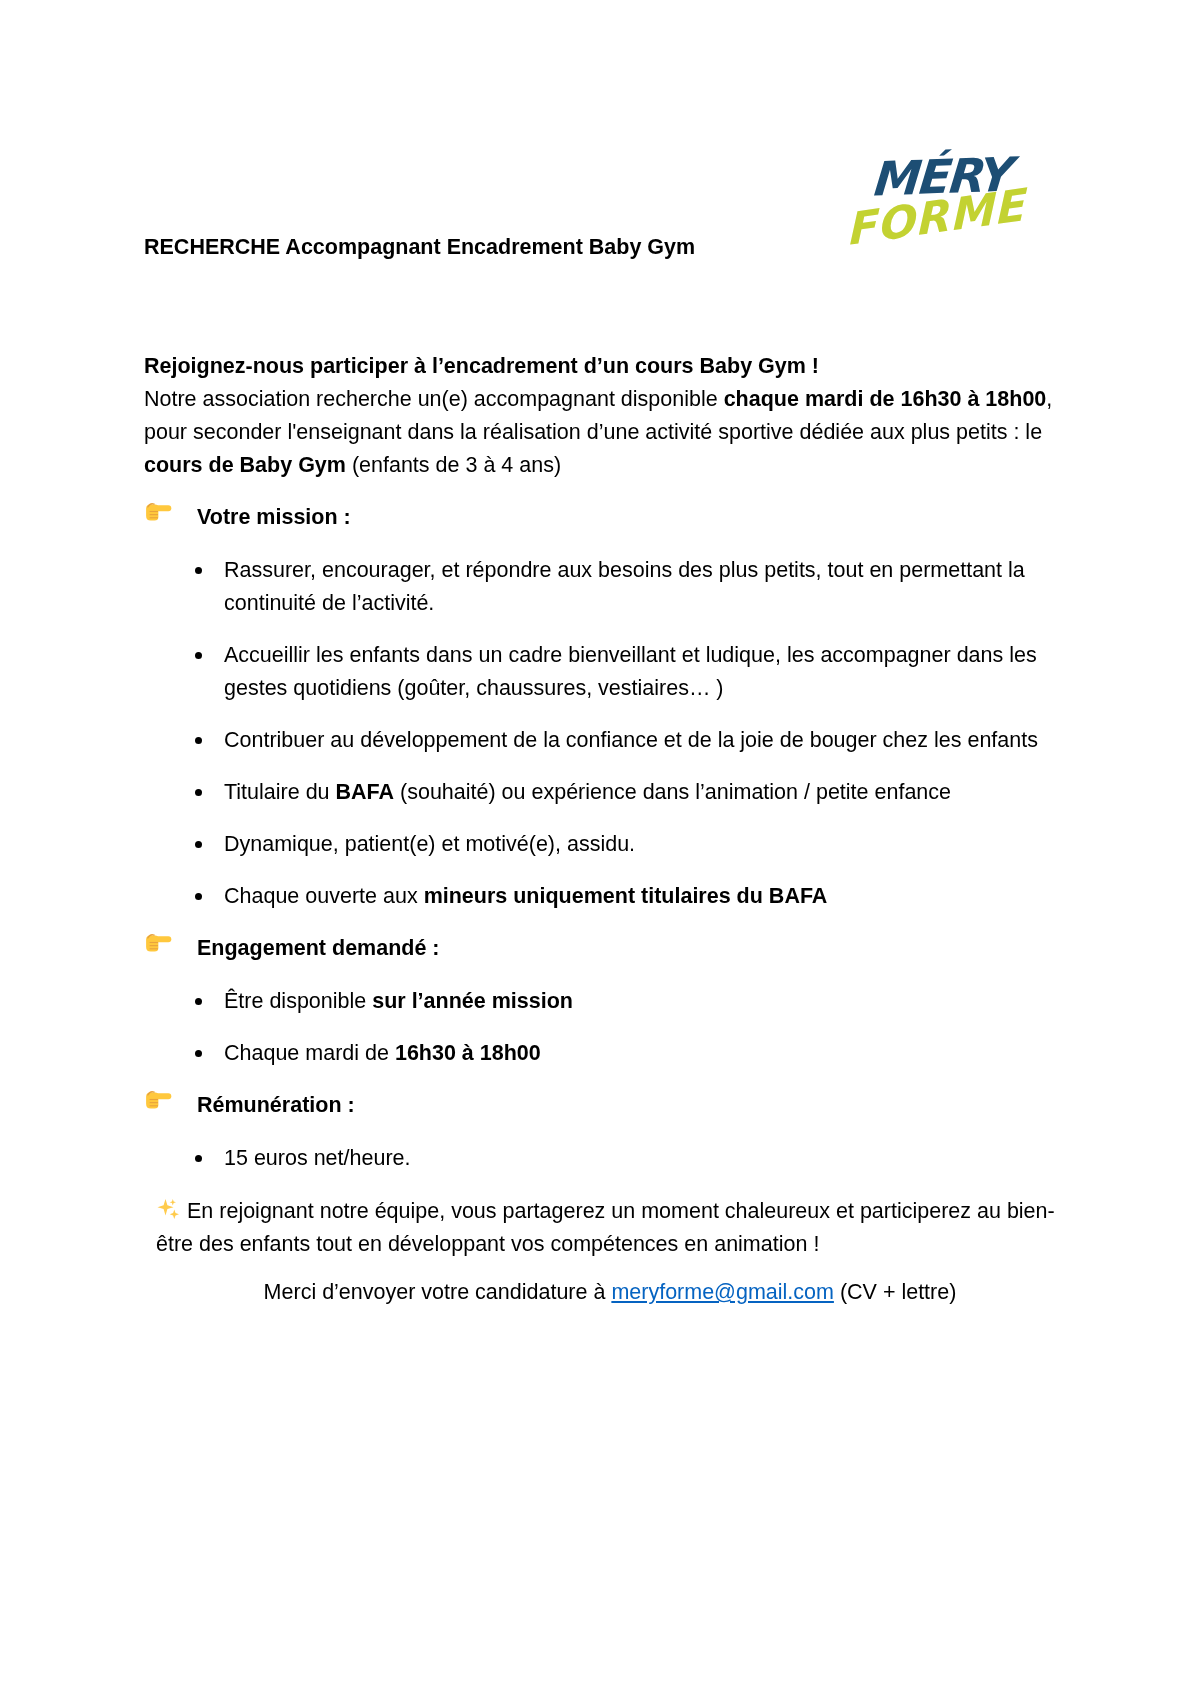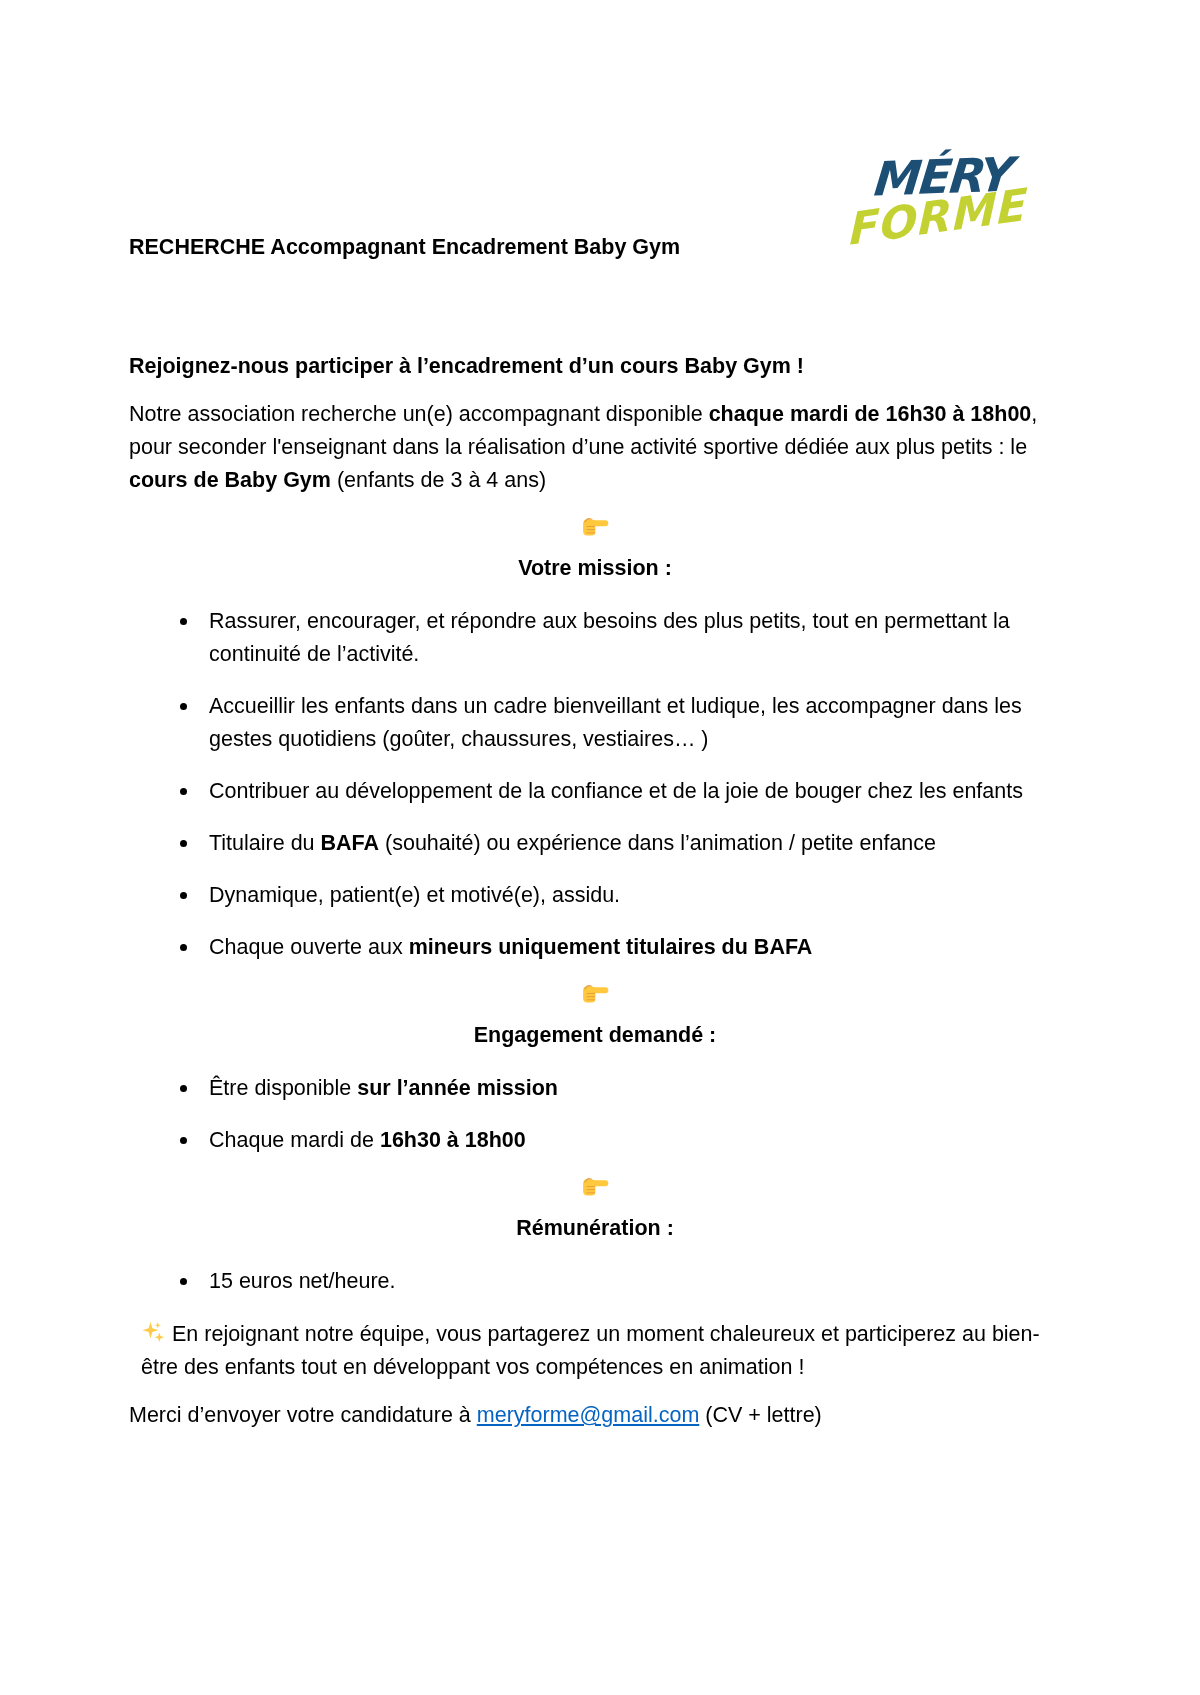--- a/index.html
+++ b/index.html
@@ -10,42 +10,40 @@
     height: 1695px;
     background: #ffffff;
     font-family: "Liberation Sans", "DejaVu Sans", sans-serif;
     font-size: 21.5px;
     line-height: 33px;
     color: #000000;
     overflow: hidden;
   }
   .content {
     position: absolute;
-    left: 129px;
+    left: 144px;
     top: 231px;
     width: 932px;
   }
   .doc-title {
     font-weight: 700;
     margin-bottom: 86px;
     white-space: nowrap;
   }
   .intro-heading {
     font-weight: 700;
-    margin-bottom: 15px;
   }
   p.para { margin-bottom: 16px; }
   .b { font-weight: 700; }
   .section-heading {
     display: flex;
-    align-items: center;
-    gap: 15px;
+    align-items: flex-start;
+    gap: 25px;
     font-weight: 700;
     margin: 19px 0 20px 0;
-    flex-direction: column;
   }
   ul.bullets {
     list-style: none;
     padding-left: 80px;
     margin: 0;
   }
   ul.bullets li {
     position: relative;
     margin-bottom: 19px;
   }
@@ -54,21 +52,21 @@
     position: absolute;
     left: -29px;
     top: 13px;
     width: 7px;
     height: 7px;
     border-radius: 50%;
     background: #000;
   }
   .closing { margin: 20px 0 15px 12px; }
   .closing svg { vertical-align: -4px; margin-right: 7px; }
-  .apply-line { }
+  .apply-line { text-align: center; }
   .email-link {
     color: #0563c1;
     text-decoration: underline;
     cursor: pointer;
   }
   
   .logo {
     position: absolute;
     left: 845px;
     top: 148px;

